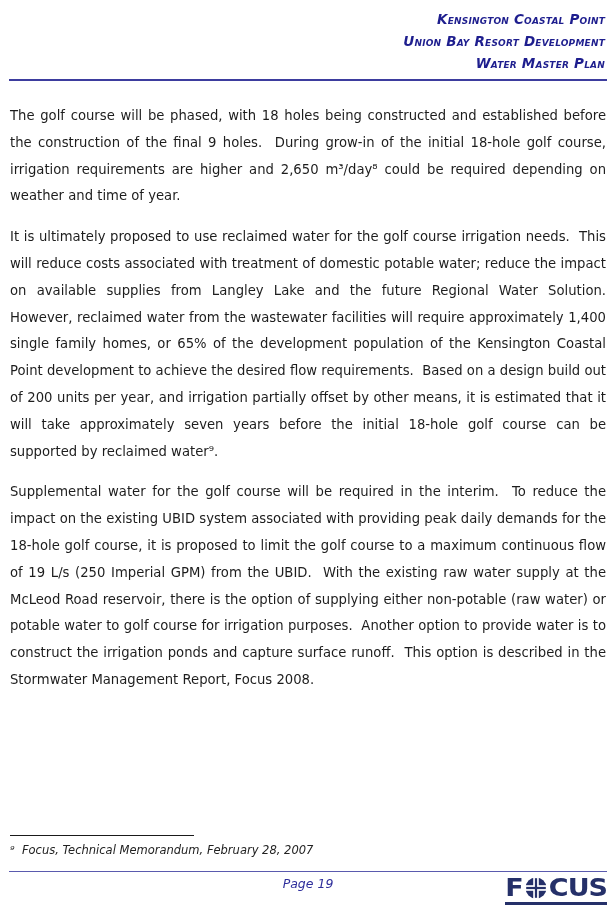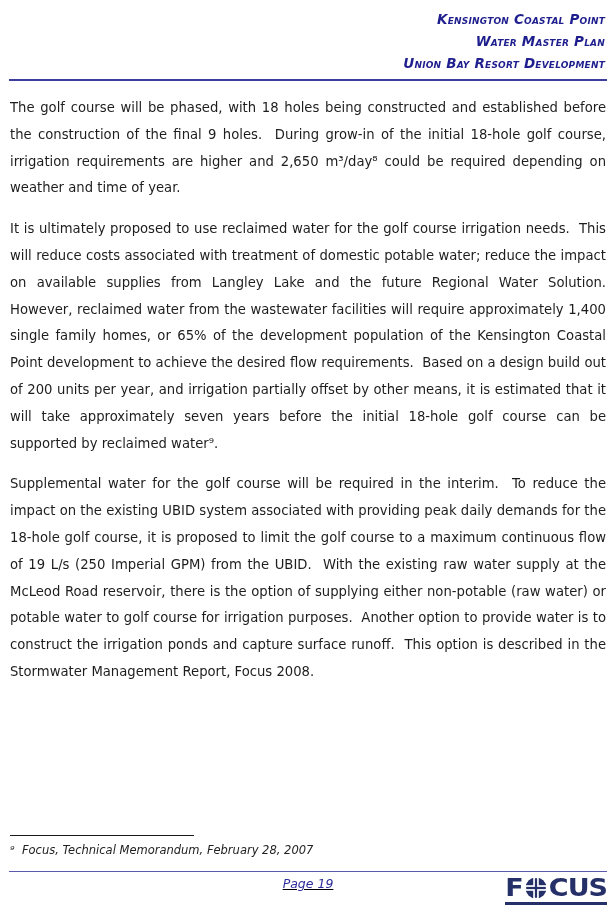--- a/index.html
+++ b/index.html
@@ -26,21 +26,21 @@
     line-height: 22px;
     color: #1e1e8e;
     letter-spacing: 0.2px;
   }
   .header-rule {
     border: none;
     border-top: 2px solid #3d3d9e;
     margin-top: 5px;
   }
   
-  .doc-body { padding: 0 1px; }
+  .doc-body { padding: 8px 1px; }
   .doc-body p {
     margin-top: 14px;
     font-size: 13.2px;
     line-height: 26.8px;
     text-align: justify;
     color: #1d1d1d;
     white-space: pre-wrap;
   }
   .spacer { flex: 1 1 auto; }
   
@@ -56,21 +56,20 @@
     padding-left: 1px;
     white-space: pre-wrap;
     font-style: italic;
   }
   
   .doc-footer {
     margin-top: 14px;
     border-top: 1.5px solid #5a5aae;
     position: relative;
     height: 34px;
-    text-decoration: underline;
   }
   .page-number {
     text-align: center;
     font-style: italic;
     font-size: 12.5px;
     color: #2d2d9b;
     padding-top: 4px;
   }
   .focus-logo {
     position: absolute;
@@ -92,22 +91,22 @@
   }
   .logo-target { margin: 0 1px; display: block; }
 </style>
 </head>
 <body>
 
 <div class="page">
 
   <div class="doc-header">
     <div class="header-line">Kensington Coastal Point</div>
+    <div class="header-line">Union Bay Resort Development</div>
     <div class="header-line">Water Master Plan</div>
-    <div class="header-line">Union Bay Resort Development</div>
   </div>
 
   <hr class="header-rule">
 
   <div class="doc-body">
     <p>The golf course will be phased, with 18 holes being constructed and established before the construction of the final 9 holes.  During grow-in of the initial 18-hole golf course, irrigation requirements are higher and 2,650 m³/day⁸ could be required depending on weather and time of year.</p>
     <p>It is ultimately proposed to use reclaimed water for the golf course irrigation needs.  This will reduce costs associated with treatment of domestic potable water; reduce the impact on available supplies from Langley Lake and the future Regional Water Solution.  However, reclaimed water from the wastewater facilities will require approximately 1,400 single family homes, or 65% of the development population of the Kensington Coastal Point development to achieve the desired flow requirements.  Based on a design build out of 200 units per year, and irrigation partially offset by other means, it is estimated that it will take approximately seven years before the initial 18-hole golf course can be supported by reclaimed water⁹.</p>
     <p>Supplemental water for the golf course will be required in the interim.  To reduce the impact on the existing UBID system associated with providing peak daily demands for the 18-hole golf course, it is proposed to limit the golf course to a maximum continuous flow of 19 L/s (250 Imperial GPM) from the UBID.  With the existing raw water supply at the McLeod Road reservoir, there is the option of supplying either non-potable (raw water) or potable water to golf course for irrigation purposes.  Another option to provide water is to construct the irrigation ponds and capture surface runoff.  This option is described in the Stormwater Management Report, Focus 2008.</p>
   </div>
 

